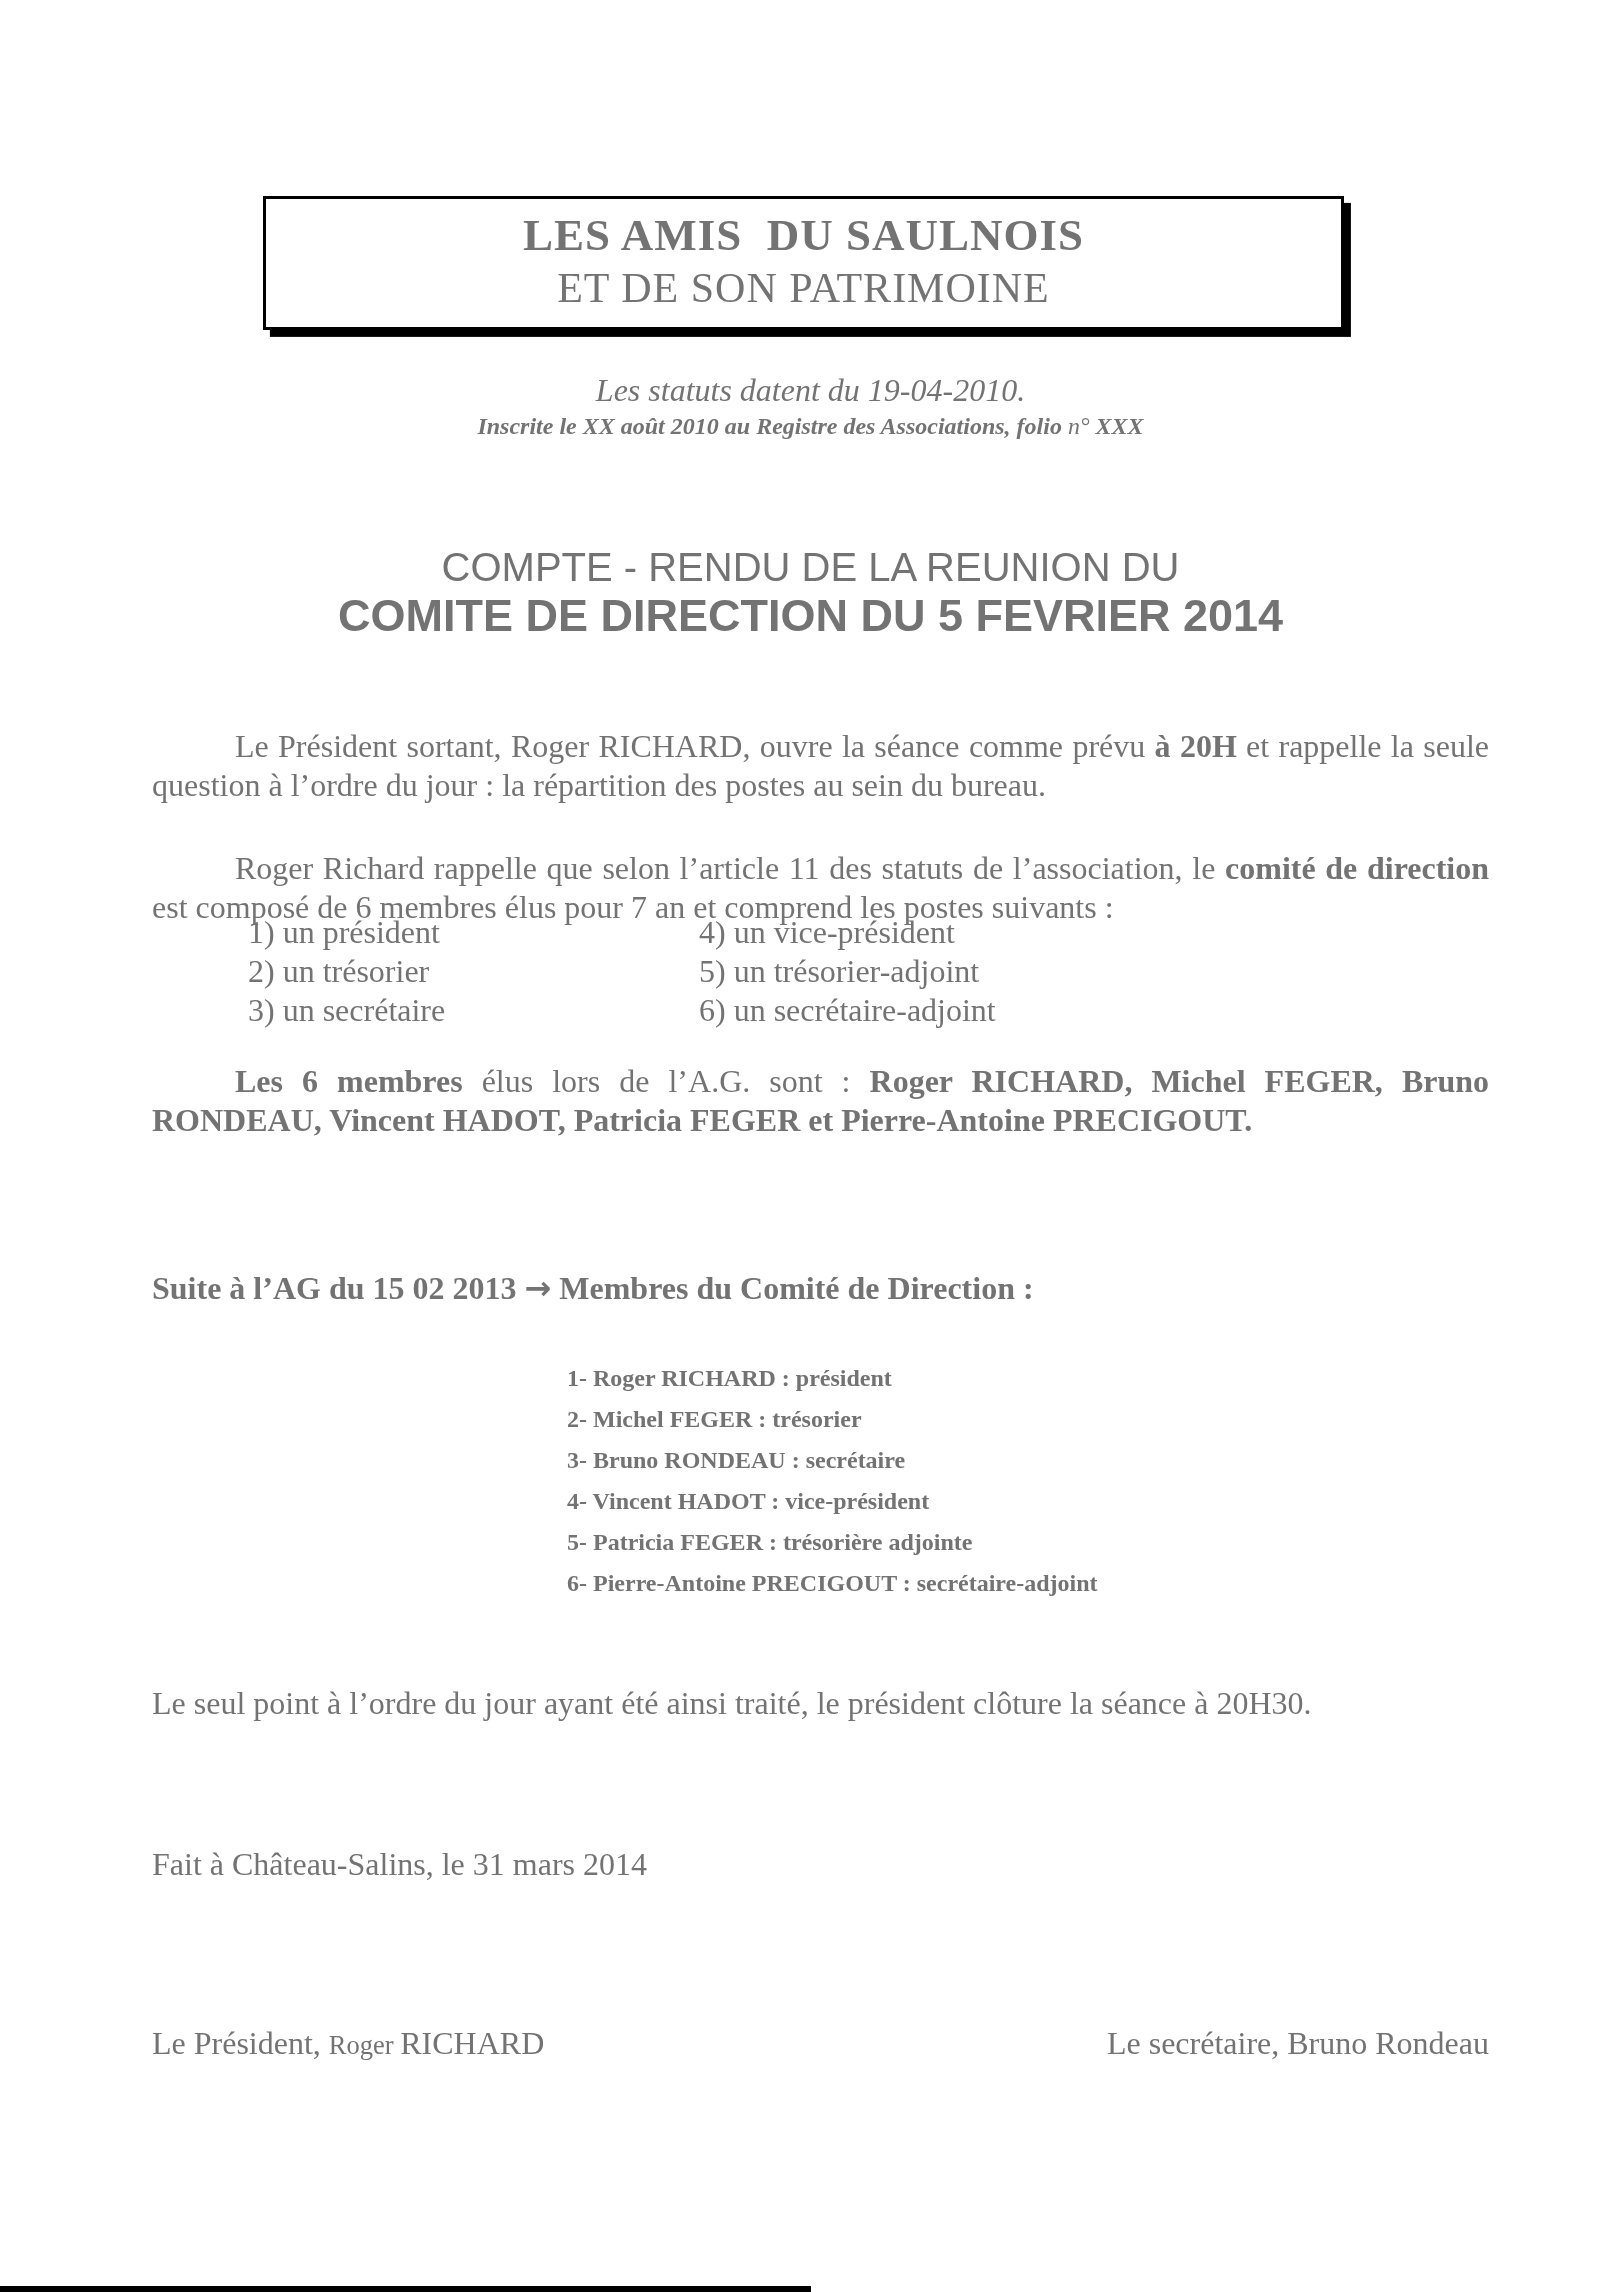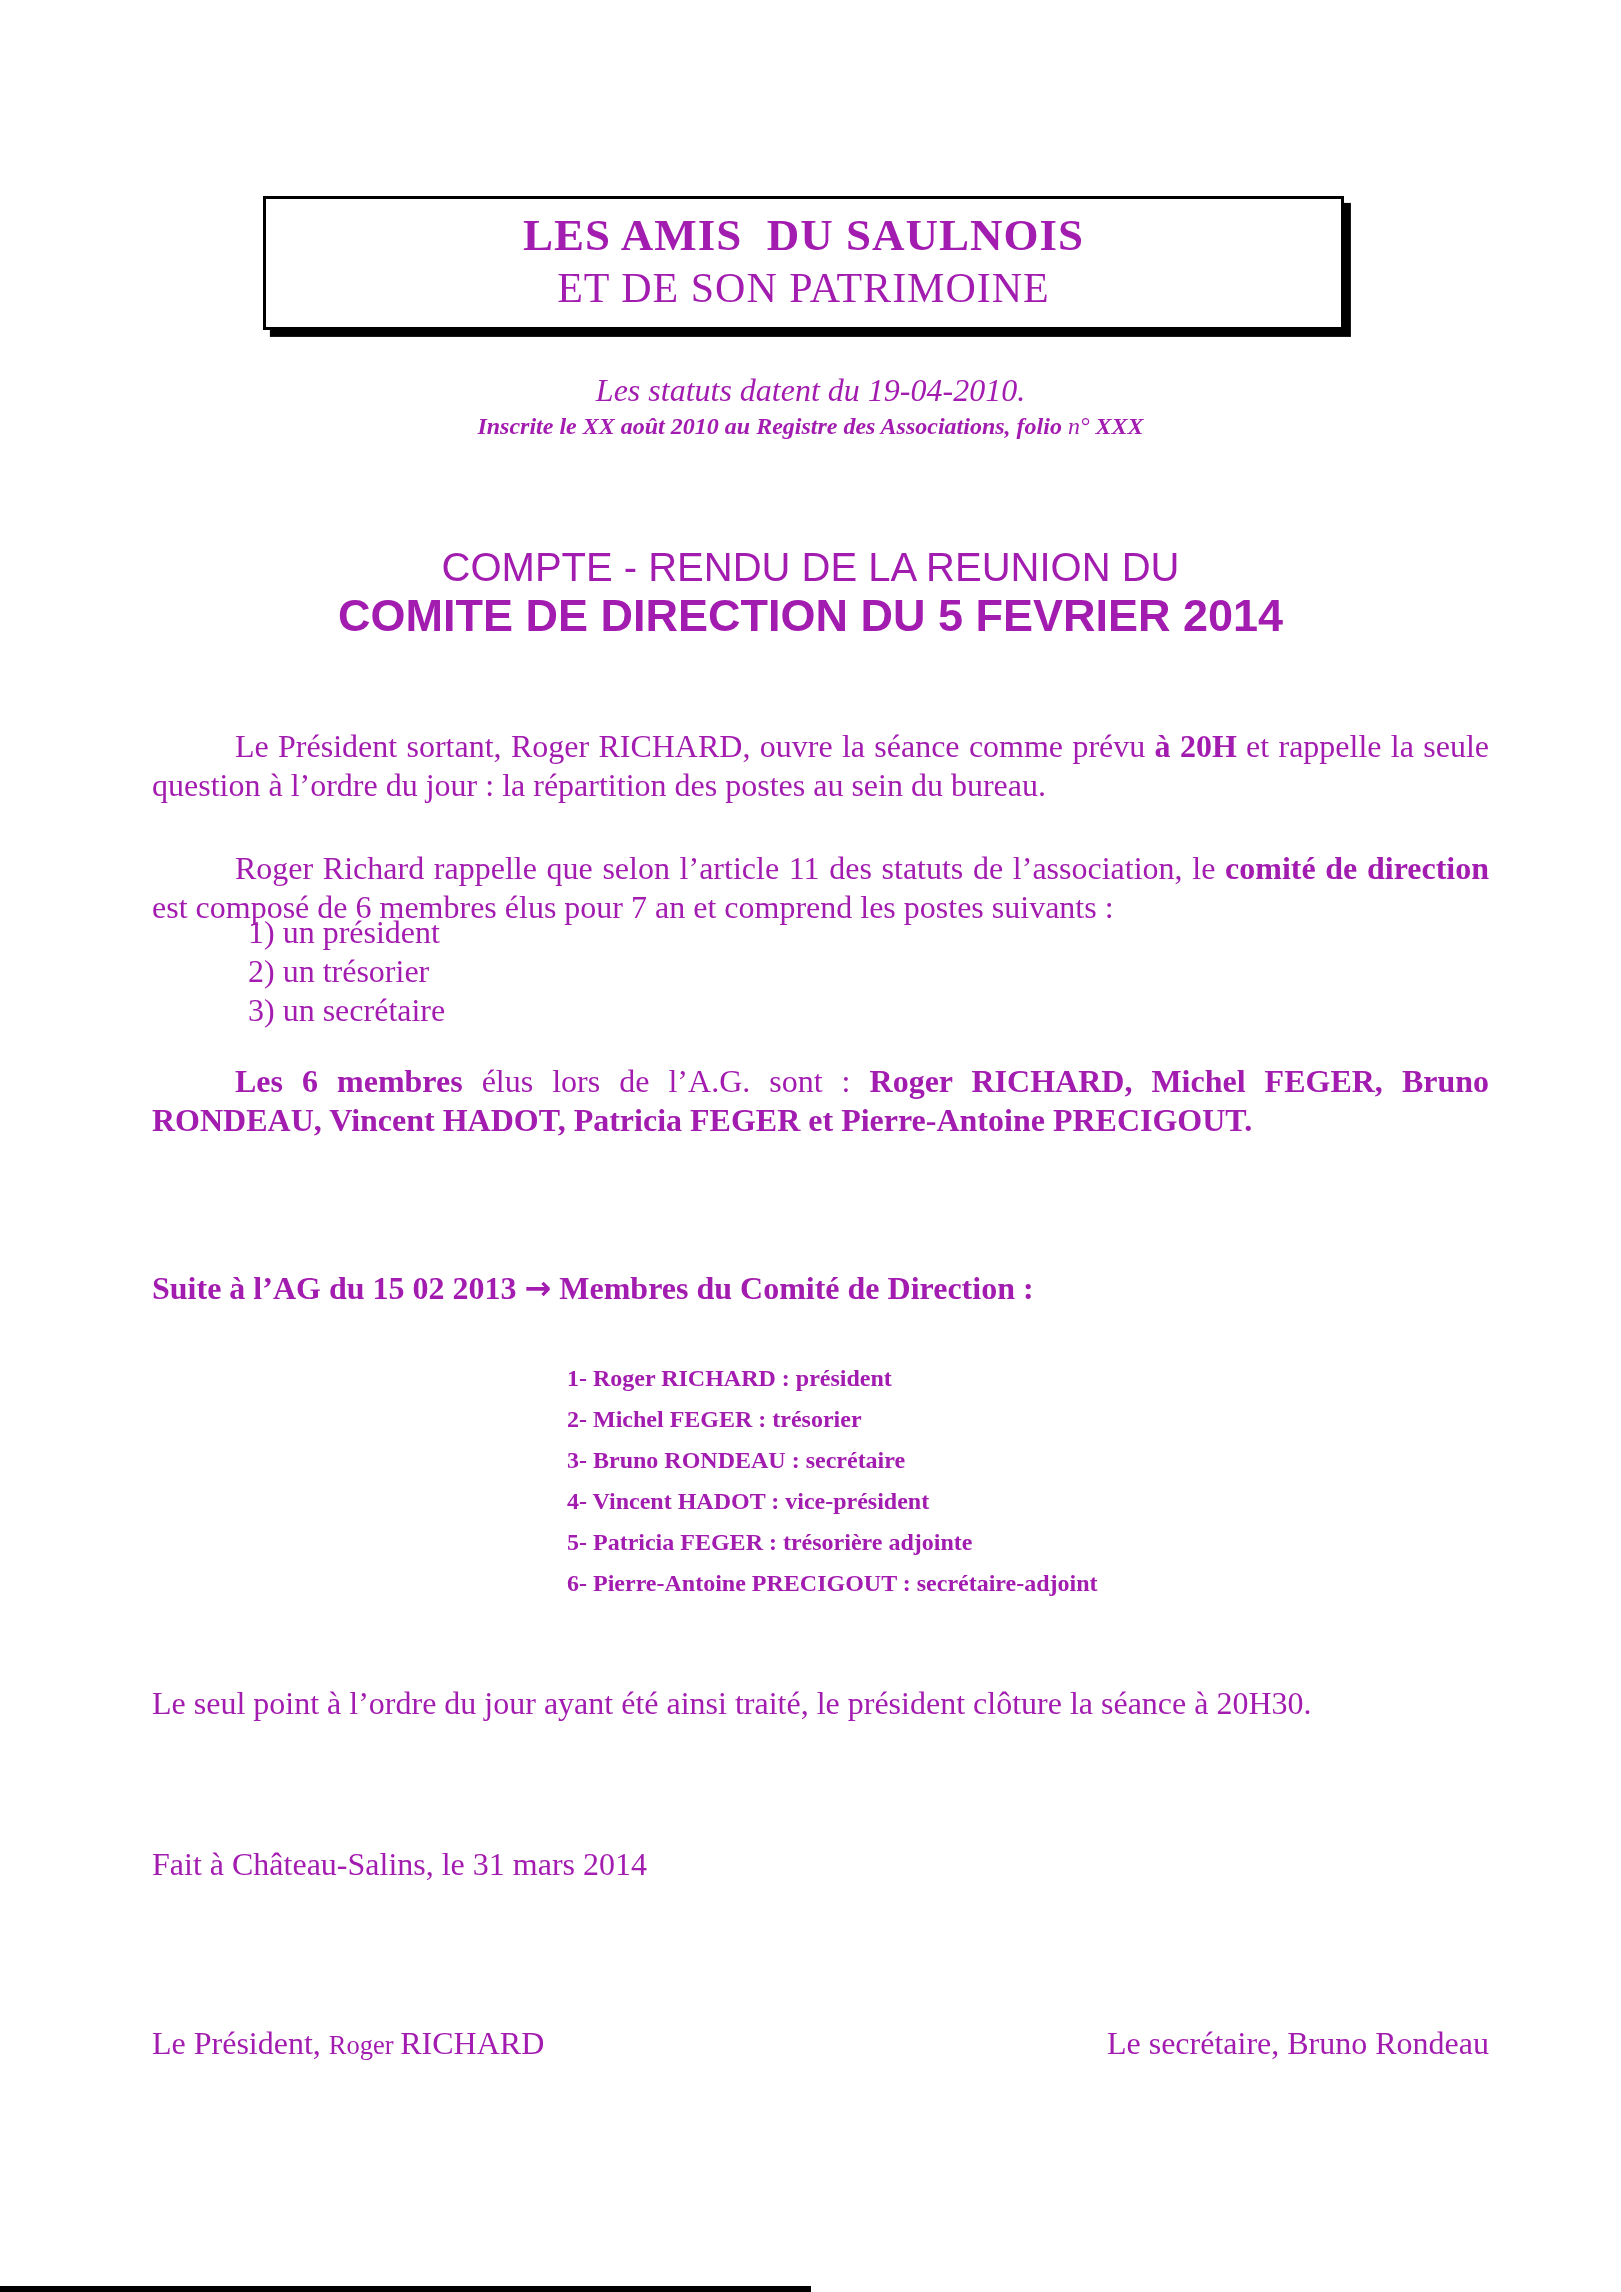--- a/index.html
+++ b/index.html
@@ -2,21 +2,21 @@
 <html lang="fr"><head>
 <meta charset="utf-8">
 <style>
   html,body{margin:0;padding:0;background:#888;}
   .page{
     position:relative;
     width:1621px;height:2293px;
     background:#ffffff;
     margin:0 auto;
     font-family:"Liberation Serif", serif;
-    color:#a21caf;
+    color:#737373;
     overflow:hidden;
   }
   .b{font-weight:bold;}
 
   .header-box{
     position:absolute;
     left:263px;top:196px;
     width:1075px;
     border:3.9px solid #000;
     box-shadow:6.9px 6.9px 0 #000;
@@ -117,20 +117,25 @@
 
   <div class="body-block para-article indent justify">
     <span>Roger Richard rappelle que selon l’article 11 des statuts de l’association, le </span><span class="b">comité de direction</span><span> est composé de 6 membres élus pour 7 an et  comprend les postes suivants :</span>
   </div>
 
   <div class="posts-col posts-col1">
     <div>1) un président</div>
     <div>2) un trésorier</div>
     <div>3) un secrétaire</div>
   </div>
+  <div class="posts-col posts-col2">
+    <div>4) un vice-président</div>
+    <div>5) un trésorier-adjoint</div>
+    <div>6) un secrétaire-adjoint</div>
+  </div>
 
   <div class="body-block para-members indent justify">
     <span class="b">Les 6 membres</span><span> élus lors de l’A.G. sont : </span><span class="b">Roger RICHARD, Michel FEGER, Bruno RONDEAU, Vincent HADOT, Patricia FEGER et Pierre-Antoine PRECIGOUT.</span>
   </div>
 
 
   <div class="body-block suite-line">
     <span>Suite à l’AG du 15 02 2013 </span><span class="arrow">→</span><span> Membres du Comité de Direction :</span>
   </div>
 

